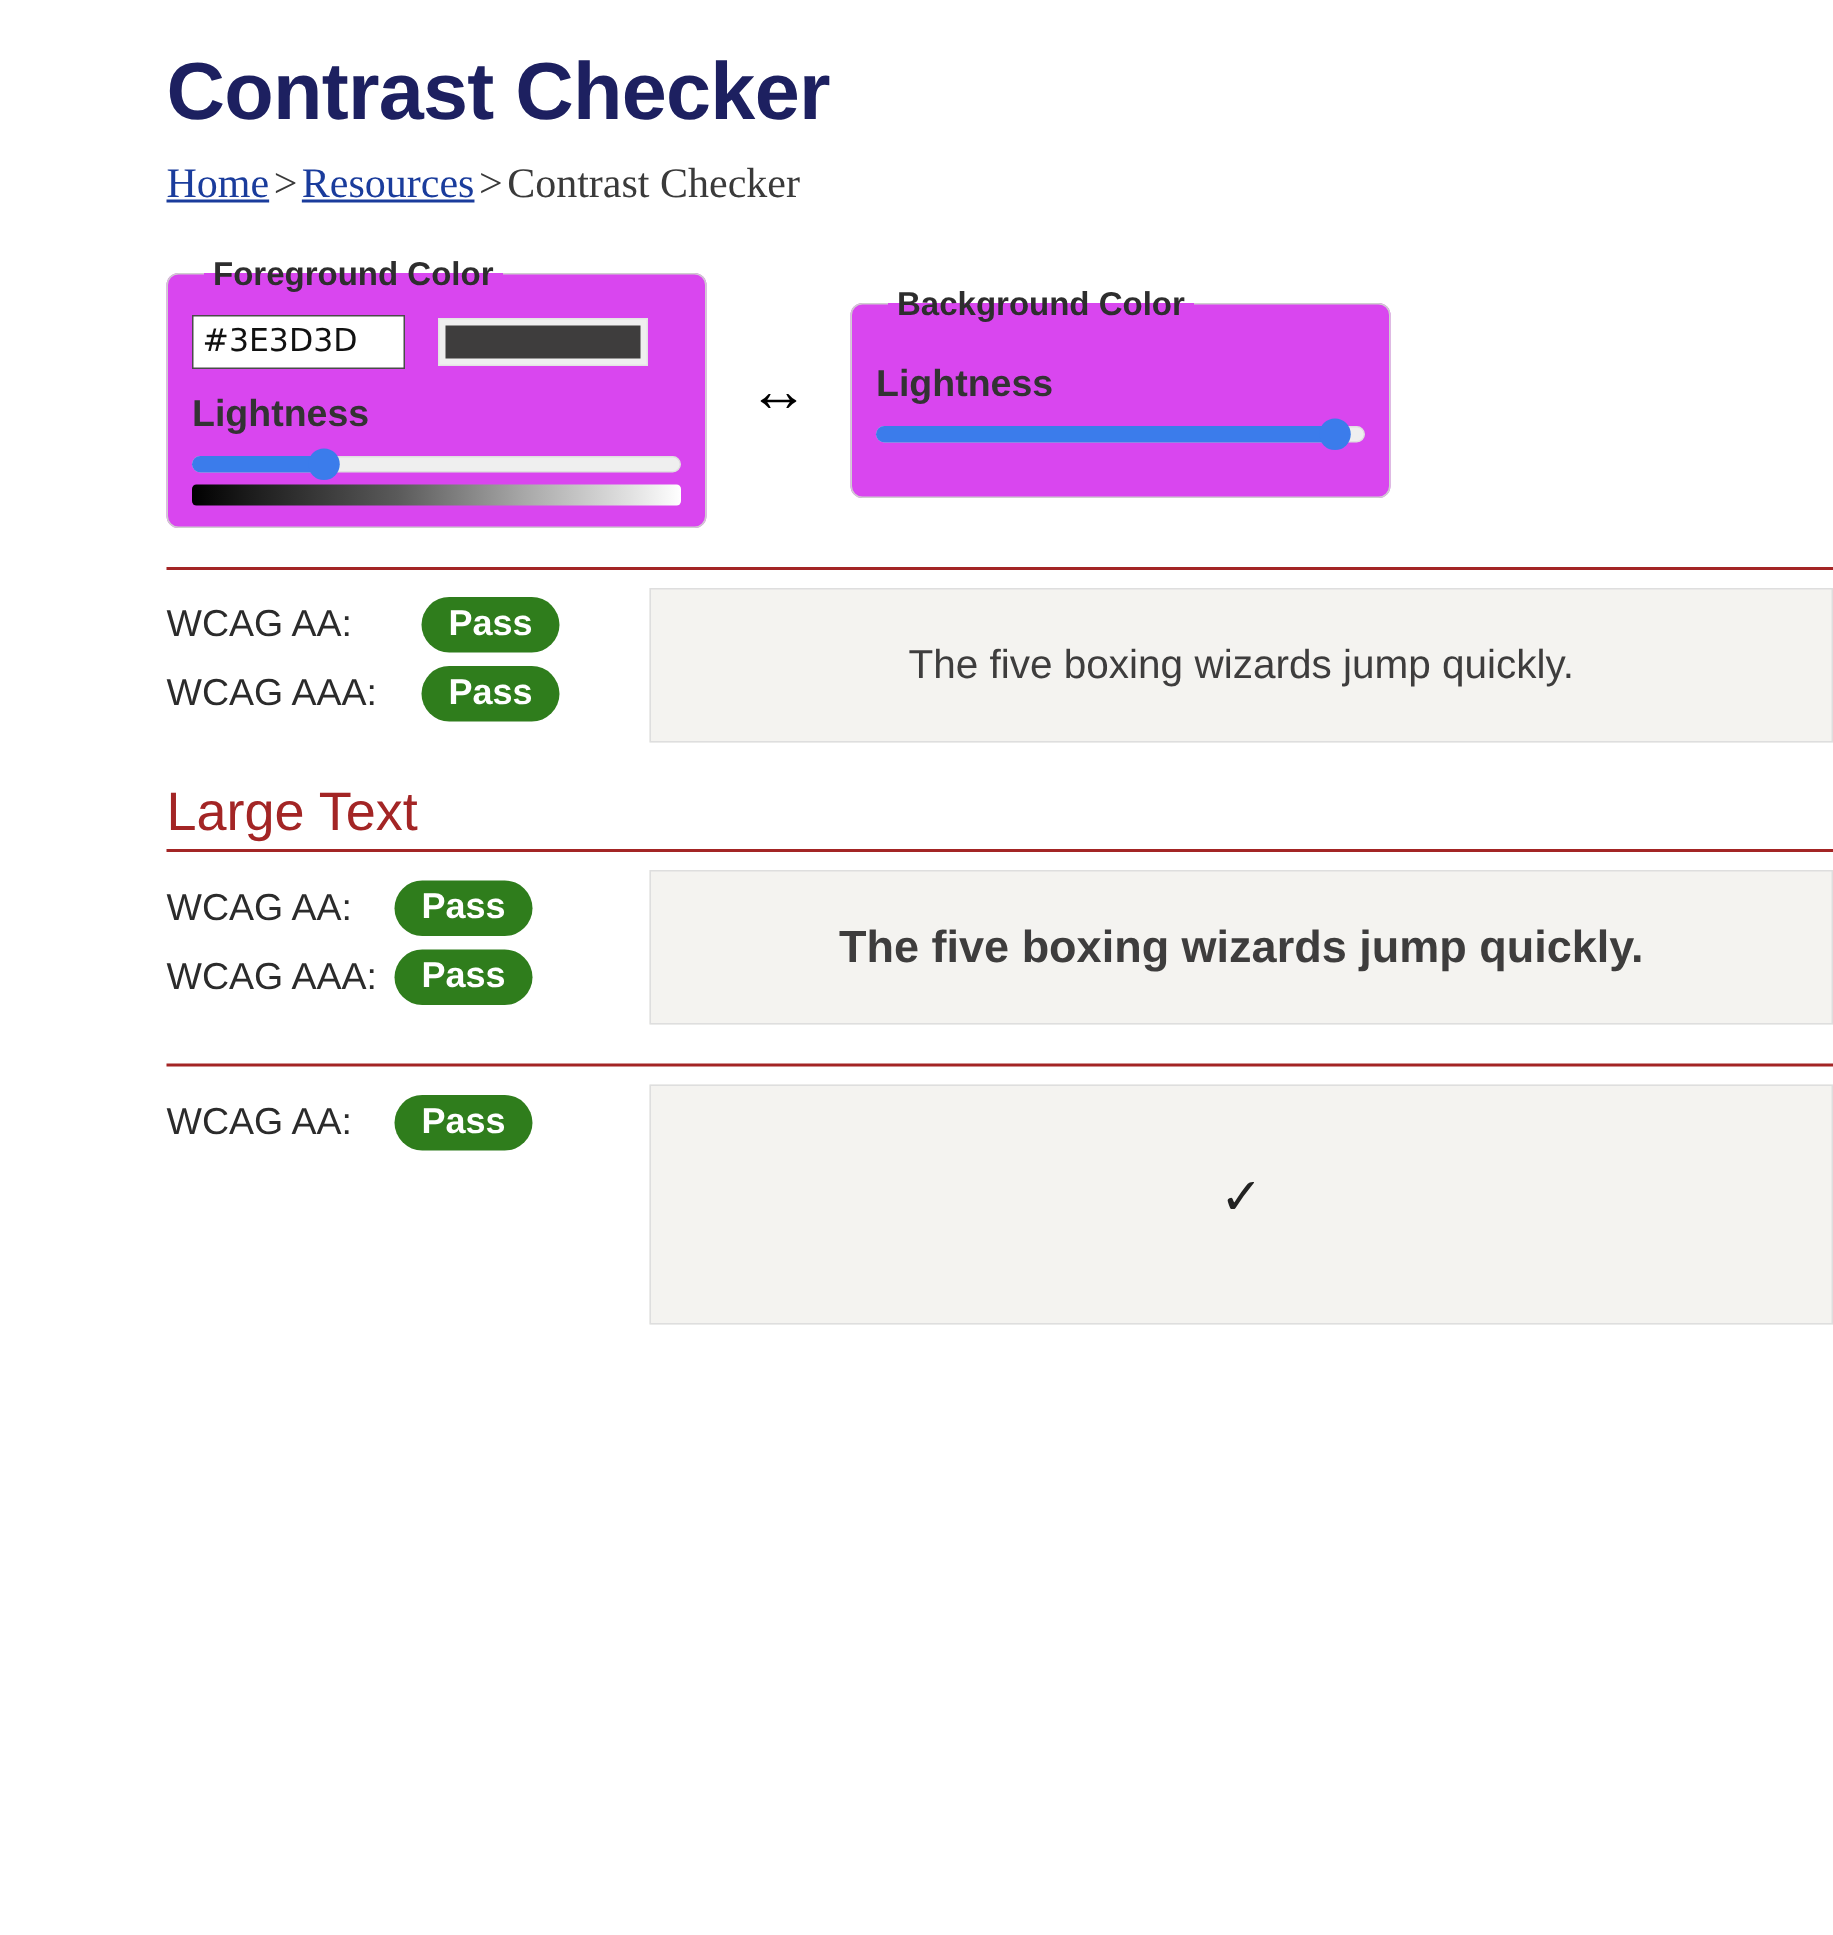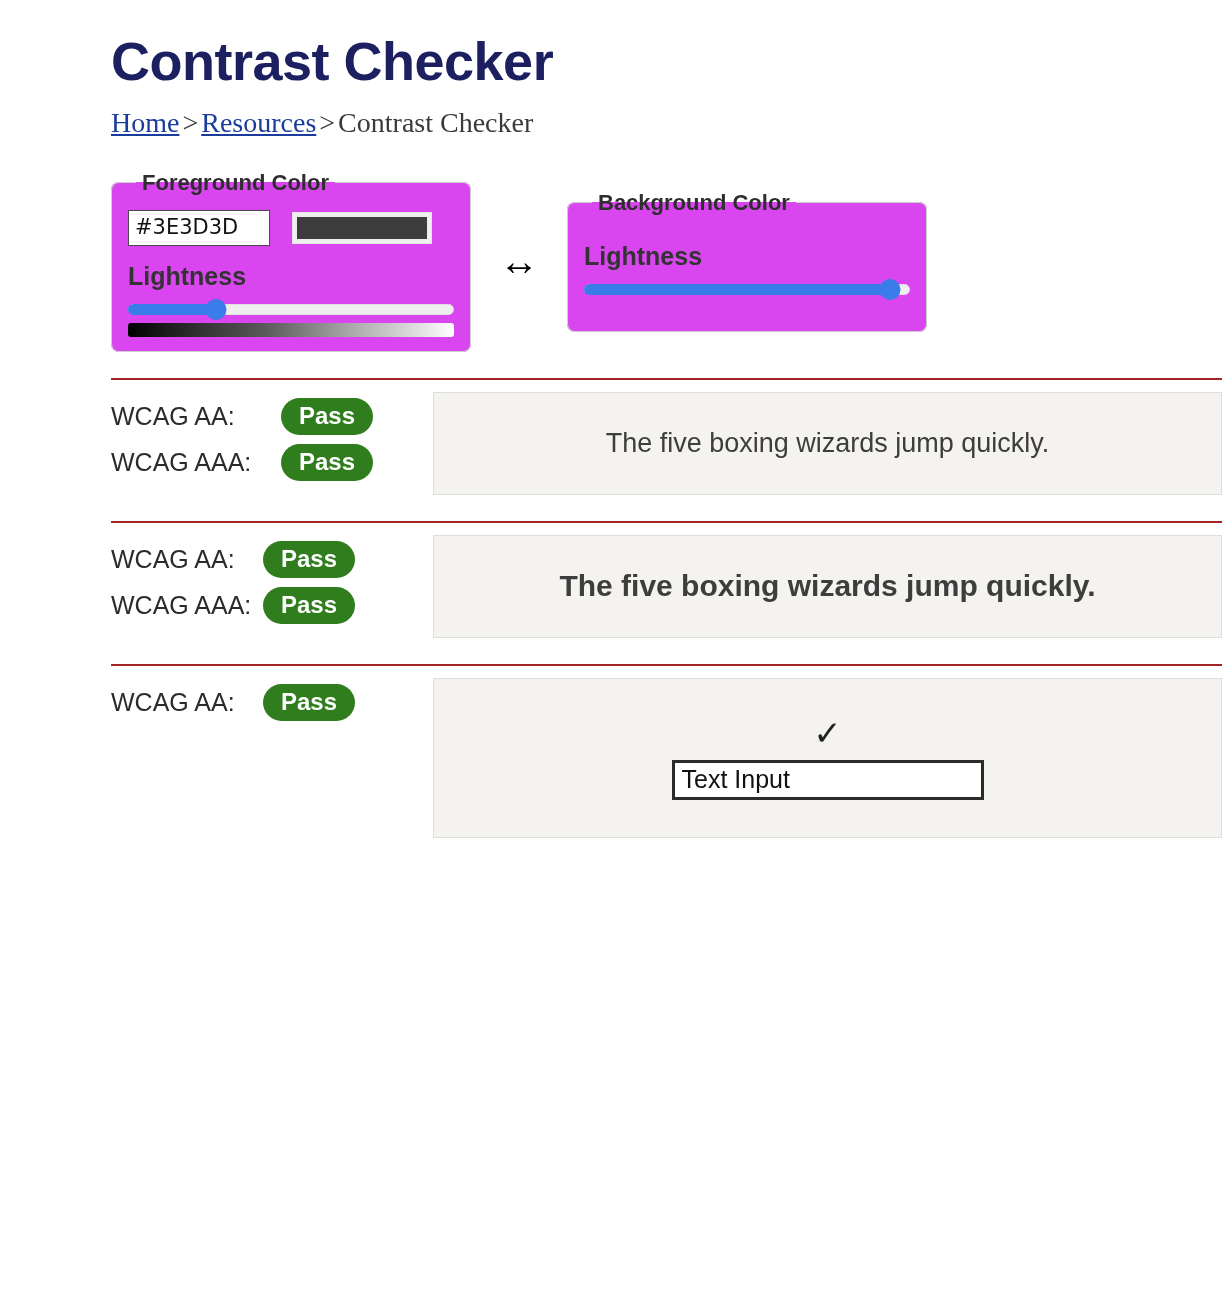--- a/index.html
+++ b/index.html
@@ -332,20 +332,21 @@
         <div class="crit-row">
           <span class="crit-label">WCAG AAA:</span>
           <span class="badge" style="background: rgb(47, 125, 28);">Pass</span>
         </div>
       </div>
       <div class="sample normal" style="background: rgb(244, 243, 240); color: rgb(62, 61, 61);">The five boxing wizards jump quickly.</div>
     </div>
   </div>
 
   <div class="section">
+    <h2 style="color: rgb(163, 37, 37);">Large Text</h2>
     <div class="rule" style="border-bottom-color: rgb(163, 37, 37);"></div>
     <div class="section-body">
       <div class="criteria">
         <div class="crit-row">
           <span class="crit-label narrow">WCAG AA:</span>
           <span class="badge" style="background: rgb(47, 125, 28);">Pass</span>
         </div>
         <div class="crit-row">
           <span class="crit-label narrow">WCAG AAA:</span>
           <span class="badge" style="background: rgb(47, 125, 28);">Pass</span>
@@ -359,18 +360,17 @@
     <div class="rule" style="border-bottom-color: rgb(163, 37, 37);"></div>
     <div class="section-body">
       <div class="criteria">
         <div class="crit-row">
           <span class="crit-label narrow">WCAG AA:</span>
           <span class="badge" style="background: rgb(47, 125, 28);">Pass</span>
         </div>
       </div>
       <div class="sample graphical" style="background: rgb(244, 243, 240); color: rgb(62, 61, 61);">
         <div class="check-glyph">✓</div>
-        <div class="fake-text-input">Text Input</div>
       </div>
     </div>
   </div>
 
 </div>
 
 </body></html>

